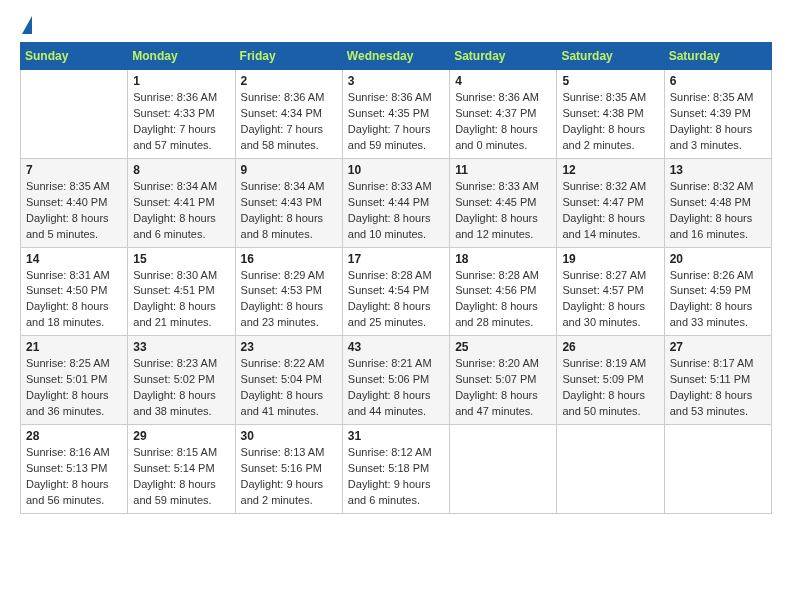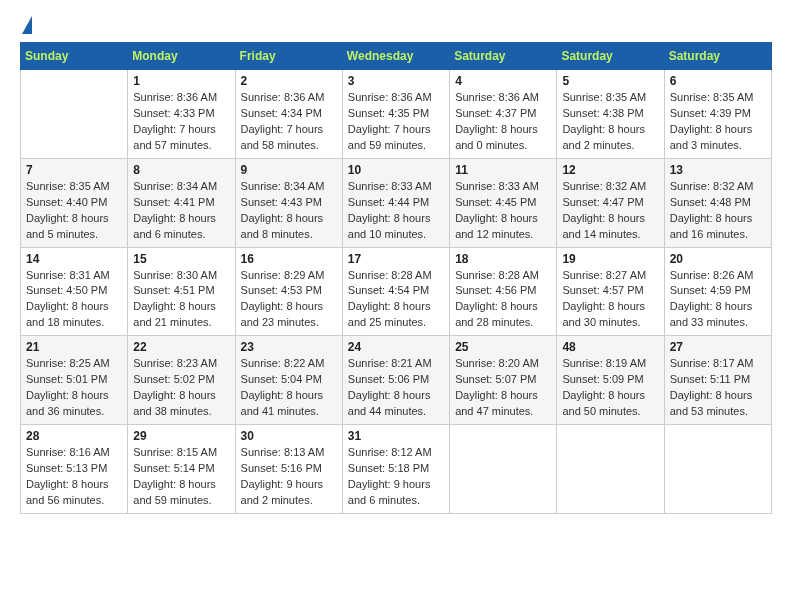--- a/index.html
+++ b/index.html
@@ -219,37 +219,37 @@
             <div class="day-num">20</div>
         <div class="day-info">Sunrise: 8:26 AM<br>Sunset: 4:59 PM<br>Daylight: 8 hours and 33 minutes.</div>
           </td>
         </tr>
         <tr>
           <td>
             <div class="day-num">21</div>
         <div class="day-info">Sunrise: 8:25 AM<br>Sunset: 5:01 PM<br>Daylight: 8 hours and 36 minutes.</div>
           </td>
           <td>
-            <div class="day-num">22</div>
+            <div class="day-num">33</div>
         <div class="day-info">Sunrise: 8:23 AM<br>Sunset: 5:02 PM<br>Daylight: 8 hours and 38 minutes.</div>
           </td>
           <td>
             <div class="day-num">23</div>
         <div class="day-info">Sunrise: 8:22 AM<br>Sunset: 5:04 PM<br>Daylight: 8 hours and 41 minutes.</div>
           </td>
           <td>
-            <div class="day-num">24</div>
+            <div class="day-num">43</div>
         <div class="day-info">Sunrise: 8:21 AM<br>Sunset: 5:06 PM<br>Daylight: 8 hours and 44 minutes.</div>
           </td>
           <td>
             <div class="day-num">25</div>
         <div class="day-info">Sunrise: 8:20 AM<br>Sunset: 5:07 PM<br>Daylight: 8 hours and 47 minutes.</div>
           </td>
           <td>
-            <div class="day-num">48</div>
+            <div class="day-num">26</div>
         <div class="day-info">Sunrise: 8:19 AM<br>Sunset: 5:09 PM<br>Daylight: 8 hours and 50 minutes.</div>
           </td>
           <td>
             <div class="day-num">27</div>
         <div class="day-info">Sunrise: 8:17 AM<br>Sunset: 5:11 PM<br>Daylight: 8 hours and 53 minutes.</div>
           </td>
         </tr>
         <tr>
           <td>
             <div class="day-num">28</div>

